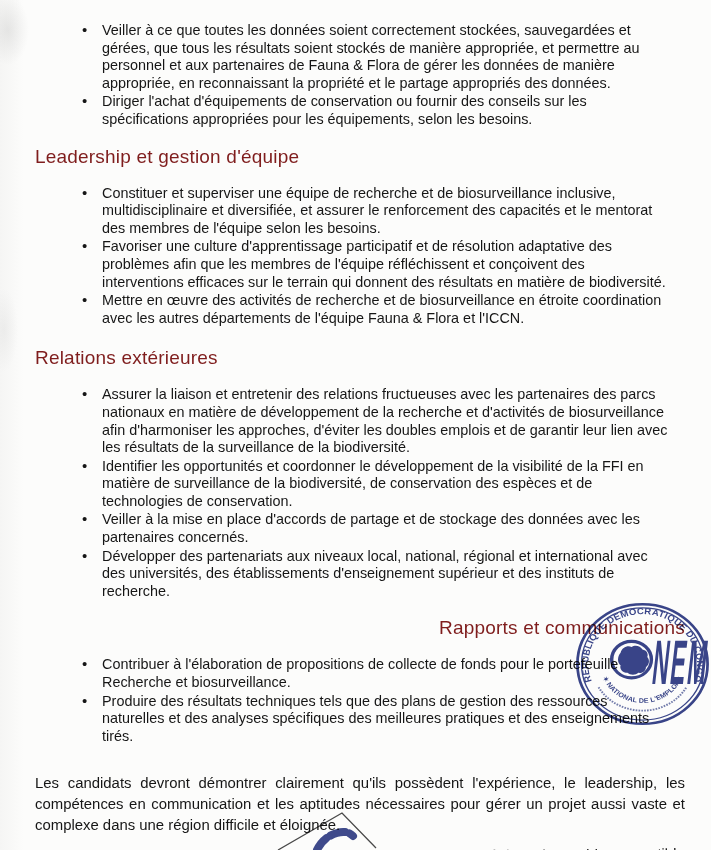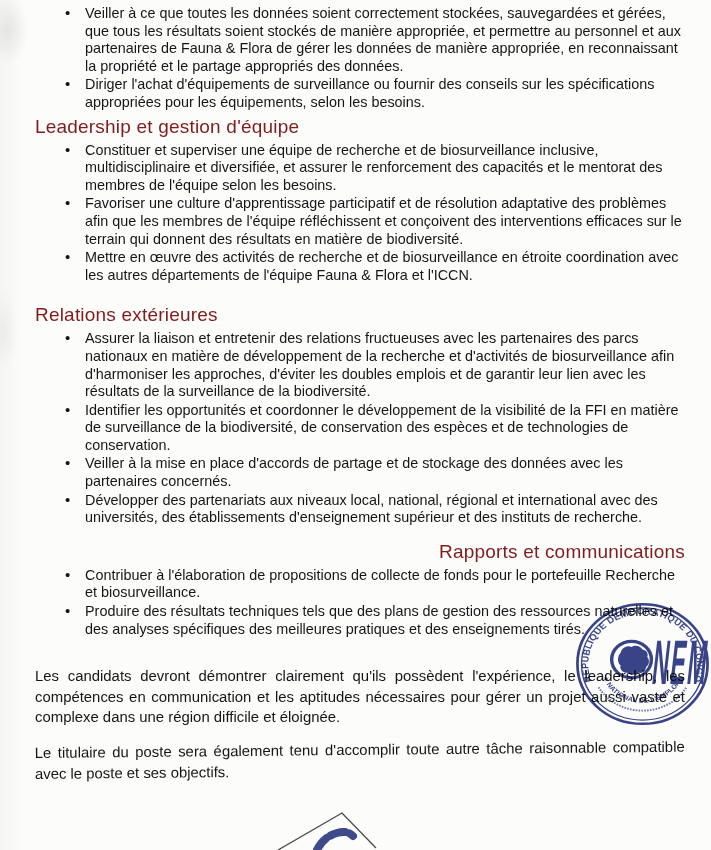--- a/index.html
+++ b/index.html
@@ -12,21 +12,21 @@
   
   body::before{
     content:"";position:absolute;left:0;top:0;width:40px;height:850px;pointer-events:none;
     background:
       radial-gradient(ellipse 30px 50px at 8px 30px, rgba(130,130,130,.16), transparent 70%),
       radial-gradient(ellipse 20px 60px at 4px 330px, rgba(140,140,140,.10), transparent 70%),
       linear-gradient(90deg, rgba(120,120,120,.05), transparent 60%);
     z-index:5;
   }
   .content{padding:5px 26px 0 35px;position:relative;z-index:1;}
-  ul{list-style:none;margin:0;padding:0 0 0 28px;}
+  ul{list-style:none;margin:17px;padding:0 0 0 28px;}
   li{
     position:relative;padding-left:22px;margin-bottom:1px;
     font-size:14.4px;line-height:17.6px;color:#161616;
   }
   li::before{content:"\2022";position:absolute;left:2px;top:-1px;font-size:15px;}
   h2{
     font-size:19px;font-weight:400;color:#7f1d1d;
     margin:9px 0 4px 0;letter-spacing:.2px;
   }
   h2.s1{margin-top:4px;}
@@ -50,21 +50,21 @@
   }
   .partial-stamp svg{width:100%;height:100%;display:block;}
 </style>
 </head>
 <body>
 
 <div class="content">
 
   <ul>
     <li>Veiller à ce que toutes les données soient correctement stockées, sauvegardées et gérées, que tous les résultats soient stockés de manière appropriée, et permettre au personnel et aux partenaires de Fauna &amp; Flora de gérer les données de manière appropriée, en reconnaissant la propriété et le partage appropriés des données.</li>
-    <li>Diriger l'achat d'équipements de surveillance ou fournir des conseils sur les spécifications appropriées pour les équipements, selon les besoins.</li>
+    <li>Diriger l'achat d'équipements de conservation ou fournir des conseils sur les spécifications appropriées pour les équipements, selon les besoins.</li>
   </ul>
 
   <h2 class="s1">Leadership et gestion d'équipe</h2>
   <ul>
     <li>Constituer et superviser une équipe de recherche et de biosurveillance inclusive, multidisciplinaire et diversifiée, et assurer le renforcement des capacités et le mentorat des membres de l'équipe selon les besoins.</li>
     <li>Favoriser une culture d'apprentissage participatif et de résolution adaptative des problèmes afin que les membres de l'équipe réfléchissent et conçoivent des interventions efficaces sur le terrain qui donnent des résultats en matière de biodiversité.</li>
     <li>Mettre en œuvre des activités de recherche et de biosurveillance en étroite coordination avec les autres départements de l'équipe Fauna &amp; Flora et l'ICCN.</li>
   </ul>
 
   <h2 class="s2">Relations extérieures</h2>

